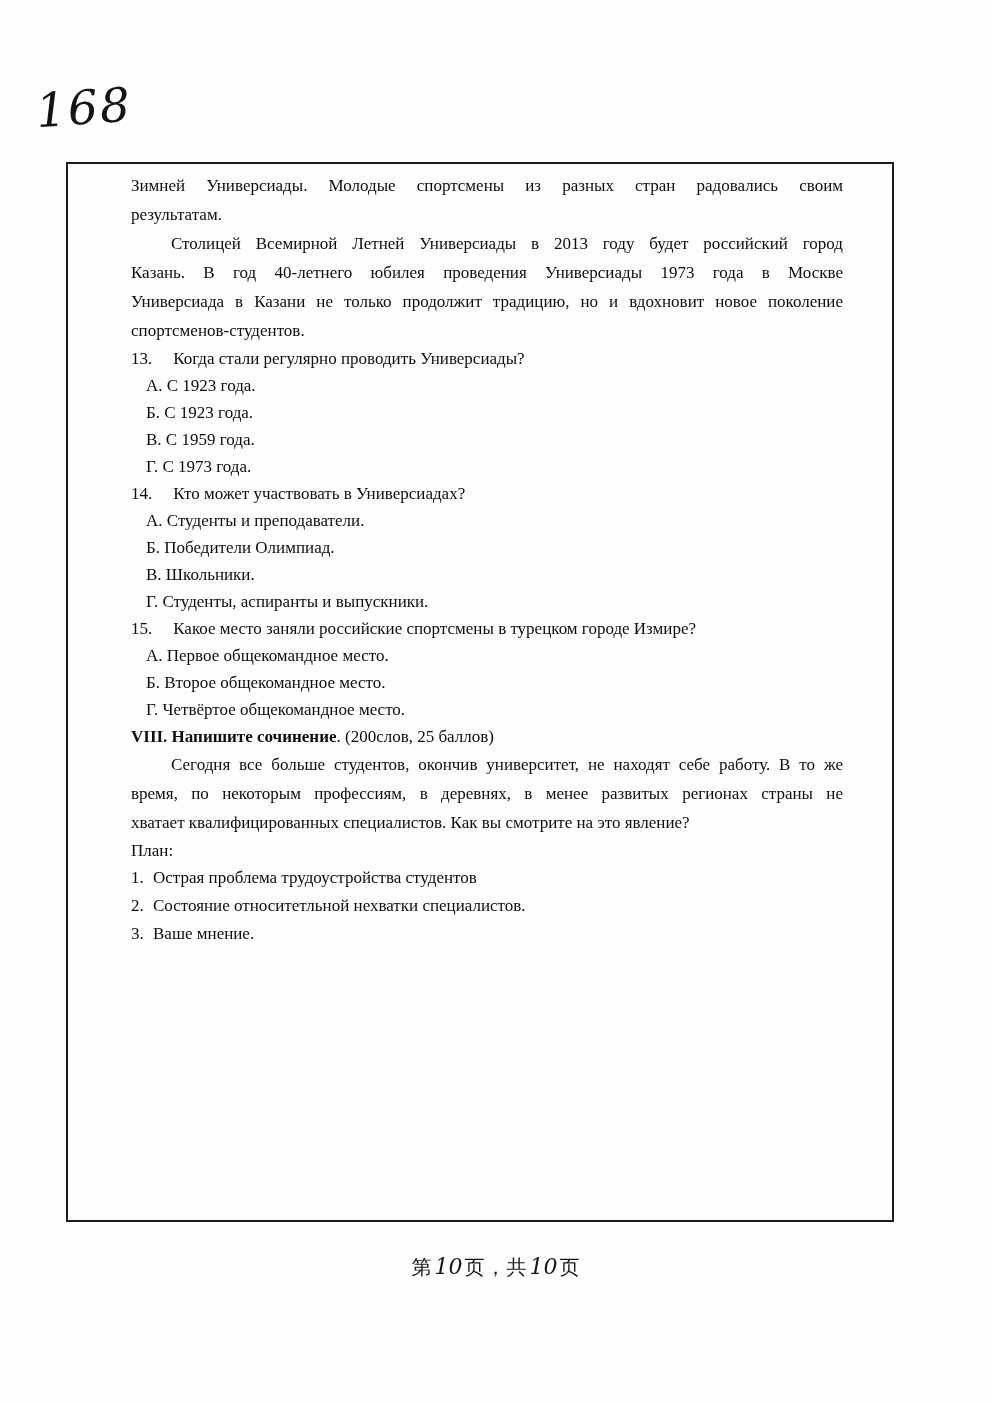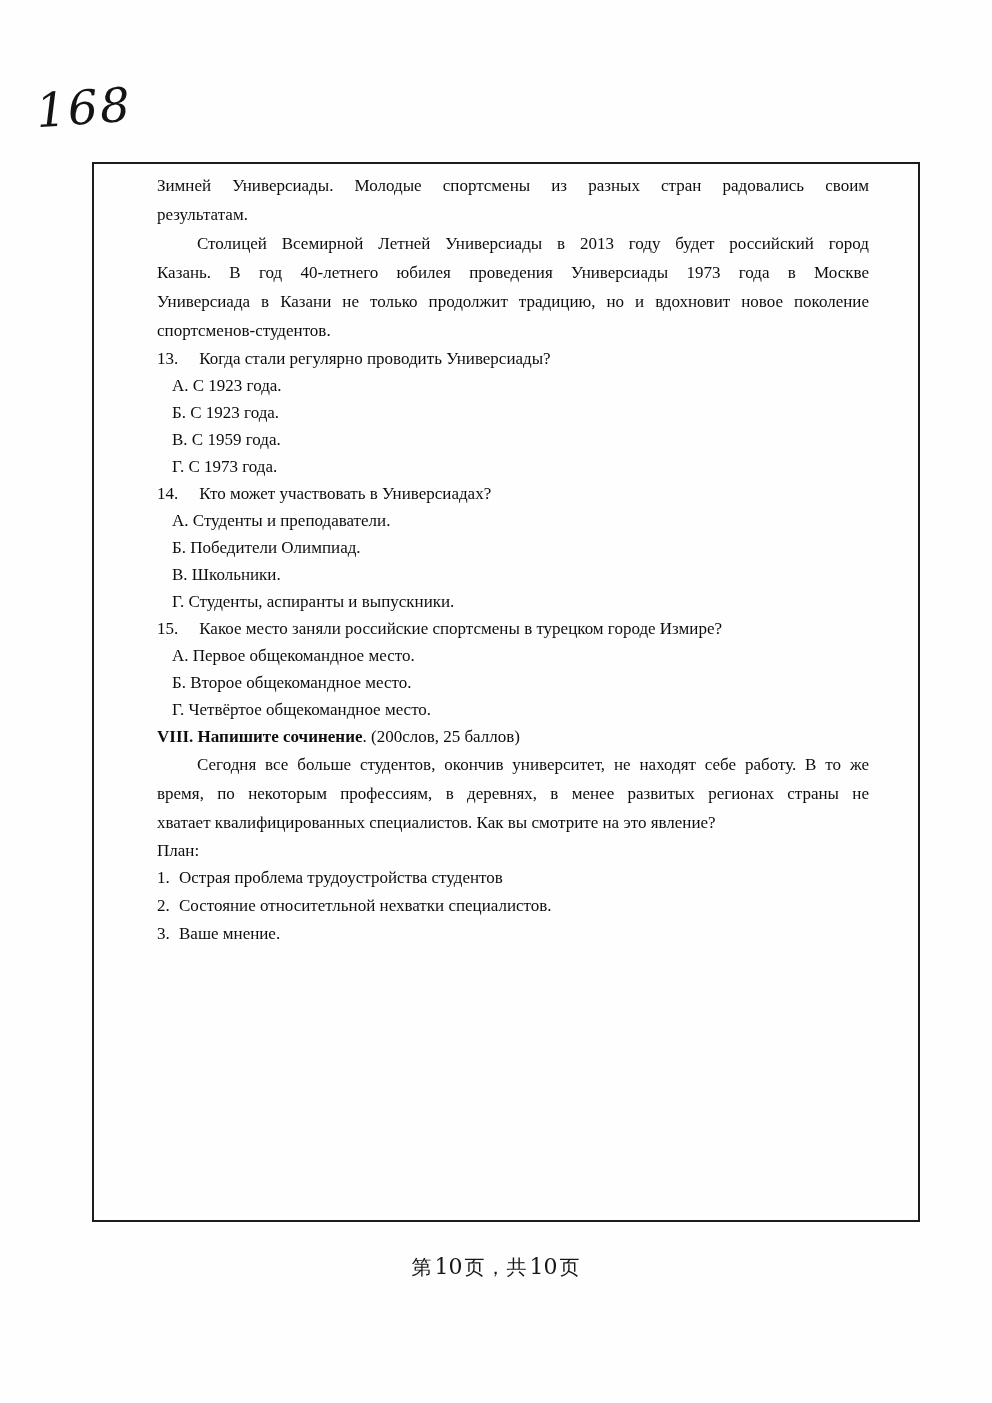--- a/index.html
+++ b/index.html
@@ -23,21 +23,21 @@
     font-family: "DejaVu Serif", serif;
     font-style: italic;
     font-size: 47px;
     font-weight: 500;
     letter-spacing: 2px;
     transform: rotate(-4deg);
     color: #141414;
   }
   .content-box {
     position: absolute;
-    left: 92px;
+    left: 66px;
     top: 162px;
     width: 828px;
     height: 1060px;
     box-sizing: border-box;
     border: 2px solid #1c1c1c;
     padding: 7px 49px 0 63px;
     font-size: 17px;
   }
   .rline {
     line-height: 29px;
@@ -83,20 +83,21 @@
     top: 1254px;
     left: 0;
     width: 100%;
     text-align: center;
     font-size: 20px;
     letter-spacing: 1px;
     color: #161616;
   }
   .footer .hw-num {
     font-family: "DejaVu Serif", serif;
+    font-style: italic;
     font-size: 22px;
     padding: 0 2px;
     letter-spacing: 0;
   }
 </style>
 </head>
 <body>
 
 <div class="page">
 

